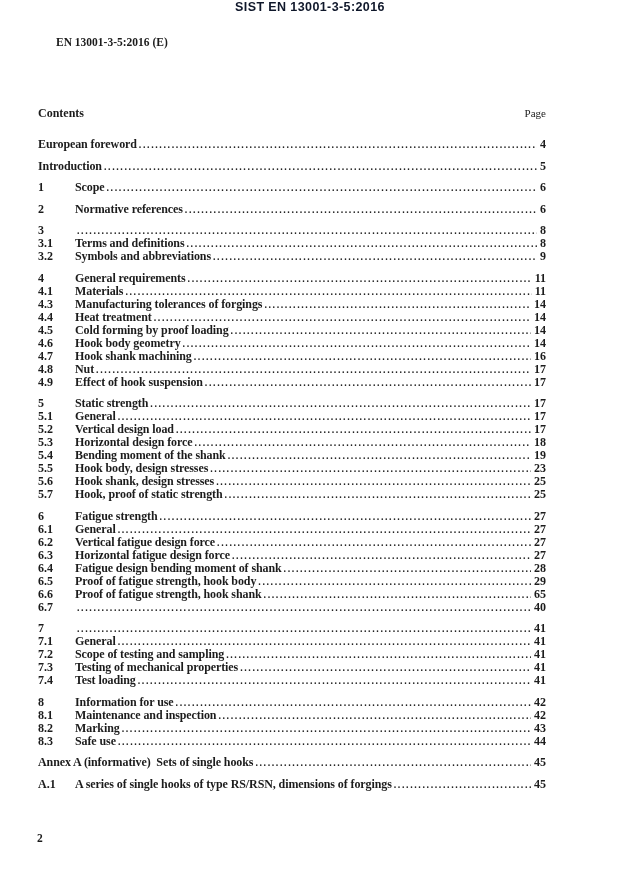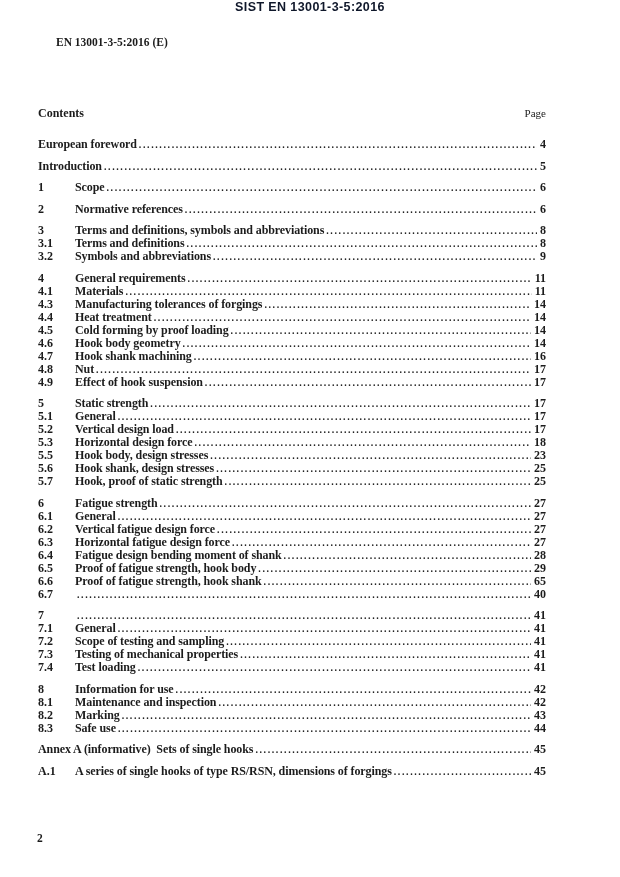--- a/index.html
+++ b/index.html
@@ -122,21 +122,20 @@
         <div class="toc-row">
           <span class="toc-num">2</span>
           <span class="toc-title">Normative references</span>
           <span class="toc-leader"></span>
           <span class="toc-page">6</span>
         </div>
       </div>
       <div class="toc-group">
         <div class="toc-row">
           <span class="toc-num">3</span>
-          <span class="toc-title">Terms and definitions, symbols and abbreviations</span>
           <span class="toc-leader"></span>
           <span class="toc-page">8</span>
         </div>
         <div class="toc-row">
           <span class="toc-num">3.1</span>
           <span class="toc-title">Terms and definitions</span>
           <span class="toc-leader"></span>
           <span class="toc-page">8</span>
         </div>
         <div class="toc-row">
@@ -219,20 +218,26 @@
           <span class="toc-num">5.2</span>
           <span class="toc-title">Vertical design load</span>
           <span class="toc-leader"></span>
           <span class="toc-page">17</span>
         </div>
         <div class="toc-row">
           <span class="toc-num">5.3</span>
           <span class="toc-title">Horizontal design force</span>
           <span class="toc-leader"></span>
           <span class="toc-page">18</span>
+        </div>
+        <div class="toc-row">
+          <span class="toc-num">5.4</span>
+          <span class="toc-title">Bending moment of the shank</span>
+          <span class="toc-leader"></span>
+          <span class="toc-page">19</span>
         </div>
         <div class="toc-row">
           <span class="toc-num">5.5</span>
           <span class="toc-title">Hook body, design stresses</span>
           <span class="toc-leader"></span>
           <span class="toc-page">23</span>
         </div>
         <div class="toc-row">
           <span class="toc-num">5.6</span>
           <span class="toc-title">Hook shank, design stresses</span>

